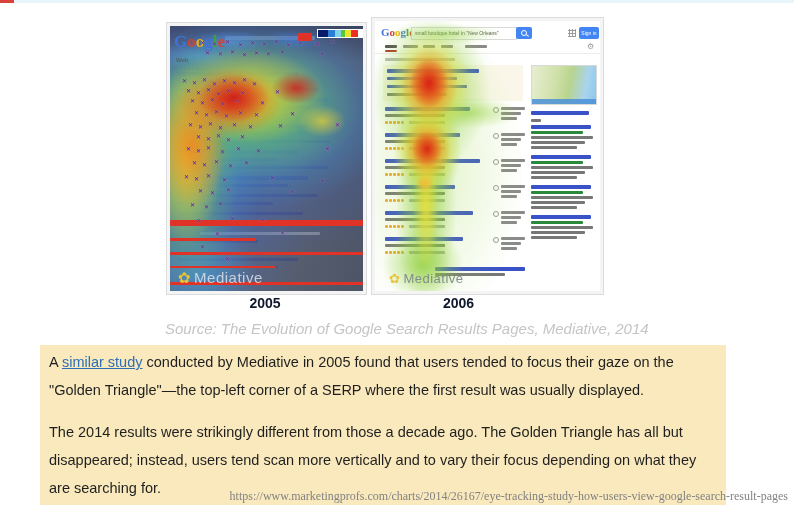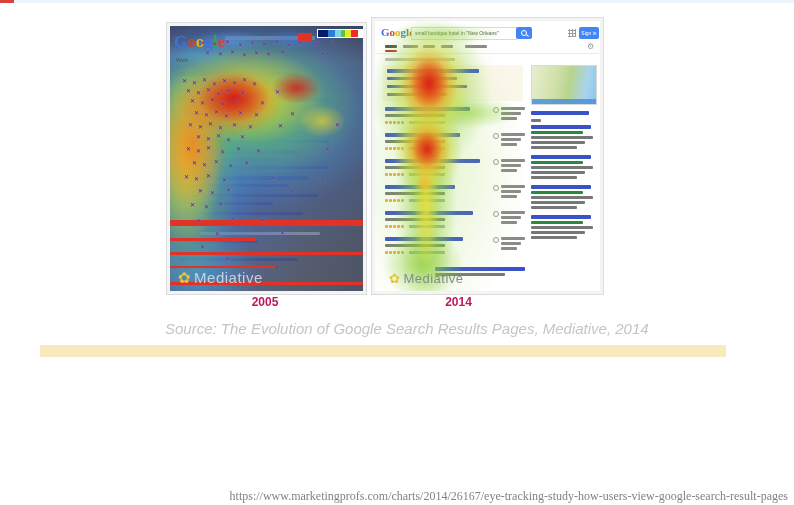--- a/index.html
+++ b/index.html
@@ -90,21 +90,21 @@
       radial-gradient(40px 60px at 53px 130px, rgba(139,205,50,.75), rgba(139,205,50,0) 85%),
       radial-gradient(36px 120px at 51px 185px,rgba(139,205,50,.75), rgba(139,205,50,0) 85%),
       radial-gradient(48px 42px at 48px 244px, rgba(139,205,50,.70), rgba(139,205,50,0) 85%),
       radial-gradient(60px 18px at 95px 92px,  rgba(150,210,60,.55), rgba(150,210,60,0) 85%),
       radial-gradient(70px 12px at 70px 13px,  rgba(150,210,70,.45), rgba(150,210,70,0) 85%),
       radial-gradient(100px 170px at 58px 150px,rgba(160,215,80,.30),rgba(160,215,80,0) 92%);
   }
   #wm-2014{left:14px;bottom:5px;font-size:13px;color:rgba(125,136,138,.95);letter-spacing:.5px;}
 
   
-  .year-label{font-size:12px;font-weight:bold;color:#be185d;text-align:center;}
+  .year-label{font-size:14px;font-weight:bold;color:#0f172a;text-align:center;}
   #year-2005{left:165px;top:295px;width:200px;}
   #year-2014{left:371px;top:295px;width:175px;}
   #source-caption{left:165px;top:320px;font-size:15px;font-style:italic;color:#c5c5c5;}
 
   
   #article{left:40px;top:345px;width:668px;background:#f9e9bd;padding:3px 9px 9px 9px;
     font-size:14.5px;line-height:28px;color:#1f1f1f;}
   #article p{margin:0;}
   #article p + p{margin-top:14px;}
   #similar-study-link{color:#2d6fb7;text-decoration:underline;cursor:pointer;}
@@ -384,19 +384,21 @@
         <div class="bar" style="left: 156px; top: 205px; width: 62px; height: 3px; background: rgb(119, 119, 119);"></div>
         <div class="bar" style="left: 156px; top: 210px; width: 54px; height: 3px; background: rgb(119, 119, 119);"></div>
         <div class="bar" style="left: 156px; top: 215px; width: 46px; height: 3px; background: rgb(119, 119, 119);"></div>
       </div>
     <div class="abs" id="hm2014-overlay"></div>
     <div class="abs" id="wm-2014"><i class="flower">✿</i><span>Mediative</span></div>
   </div>
 </div>
 
 <div class="abs year-label" id="year-2005">2005</div>
-<div class="abs year-label" id="year-2014">2014</div>
+<div class="abs year-label" id="year-2014">2006</div>
 <div class="abs" id="source-caption">Source: The Evolution of Google Search Results Pages, Mediative, 2014</div>
 
 <div class="abs" id="article">
+  <p><span>A </span><a id="similar-study-link">similar study</a><span> conducted by Mediative in 2005  found that users tended to focus their gaze on the "Golden Triangle"—the top-left corner of a SERP where the first result was usually displayed.</span></p>
+  <p>The 2014 results were strikingly different from those a decade ago. The Golden Triangle has all but disappeared; instead, users tend scan more vertically and to vary their focus depending on what they are searching for.</p>
 </div>
 
 <div class="abs" id="footer-url">https://www.marketingprofs.com/charts/2014/26167/eye-tracking-study-how-users-view-google-search-result-pages</div>
 
 </body></html>

